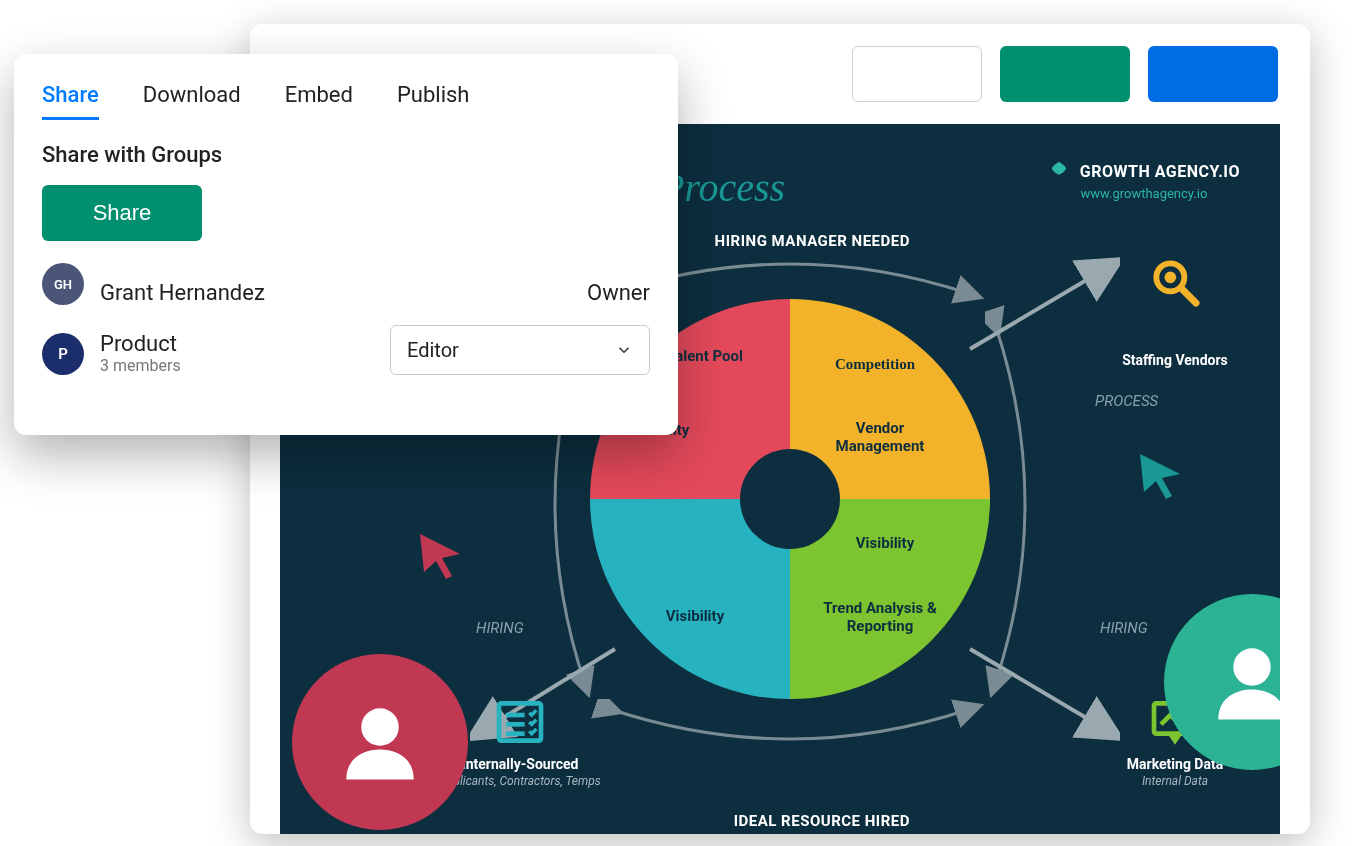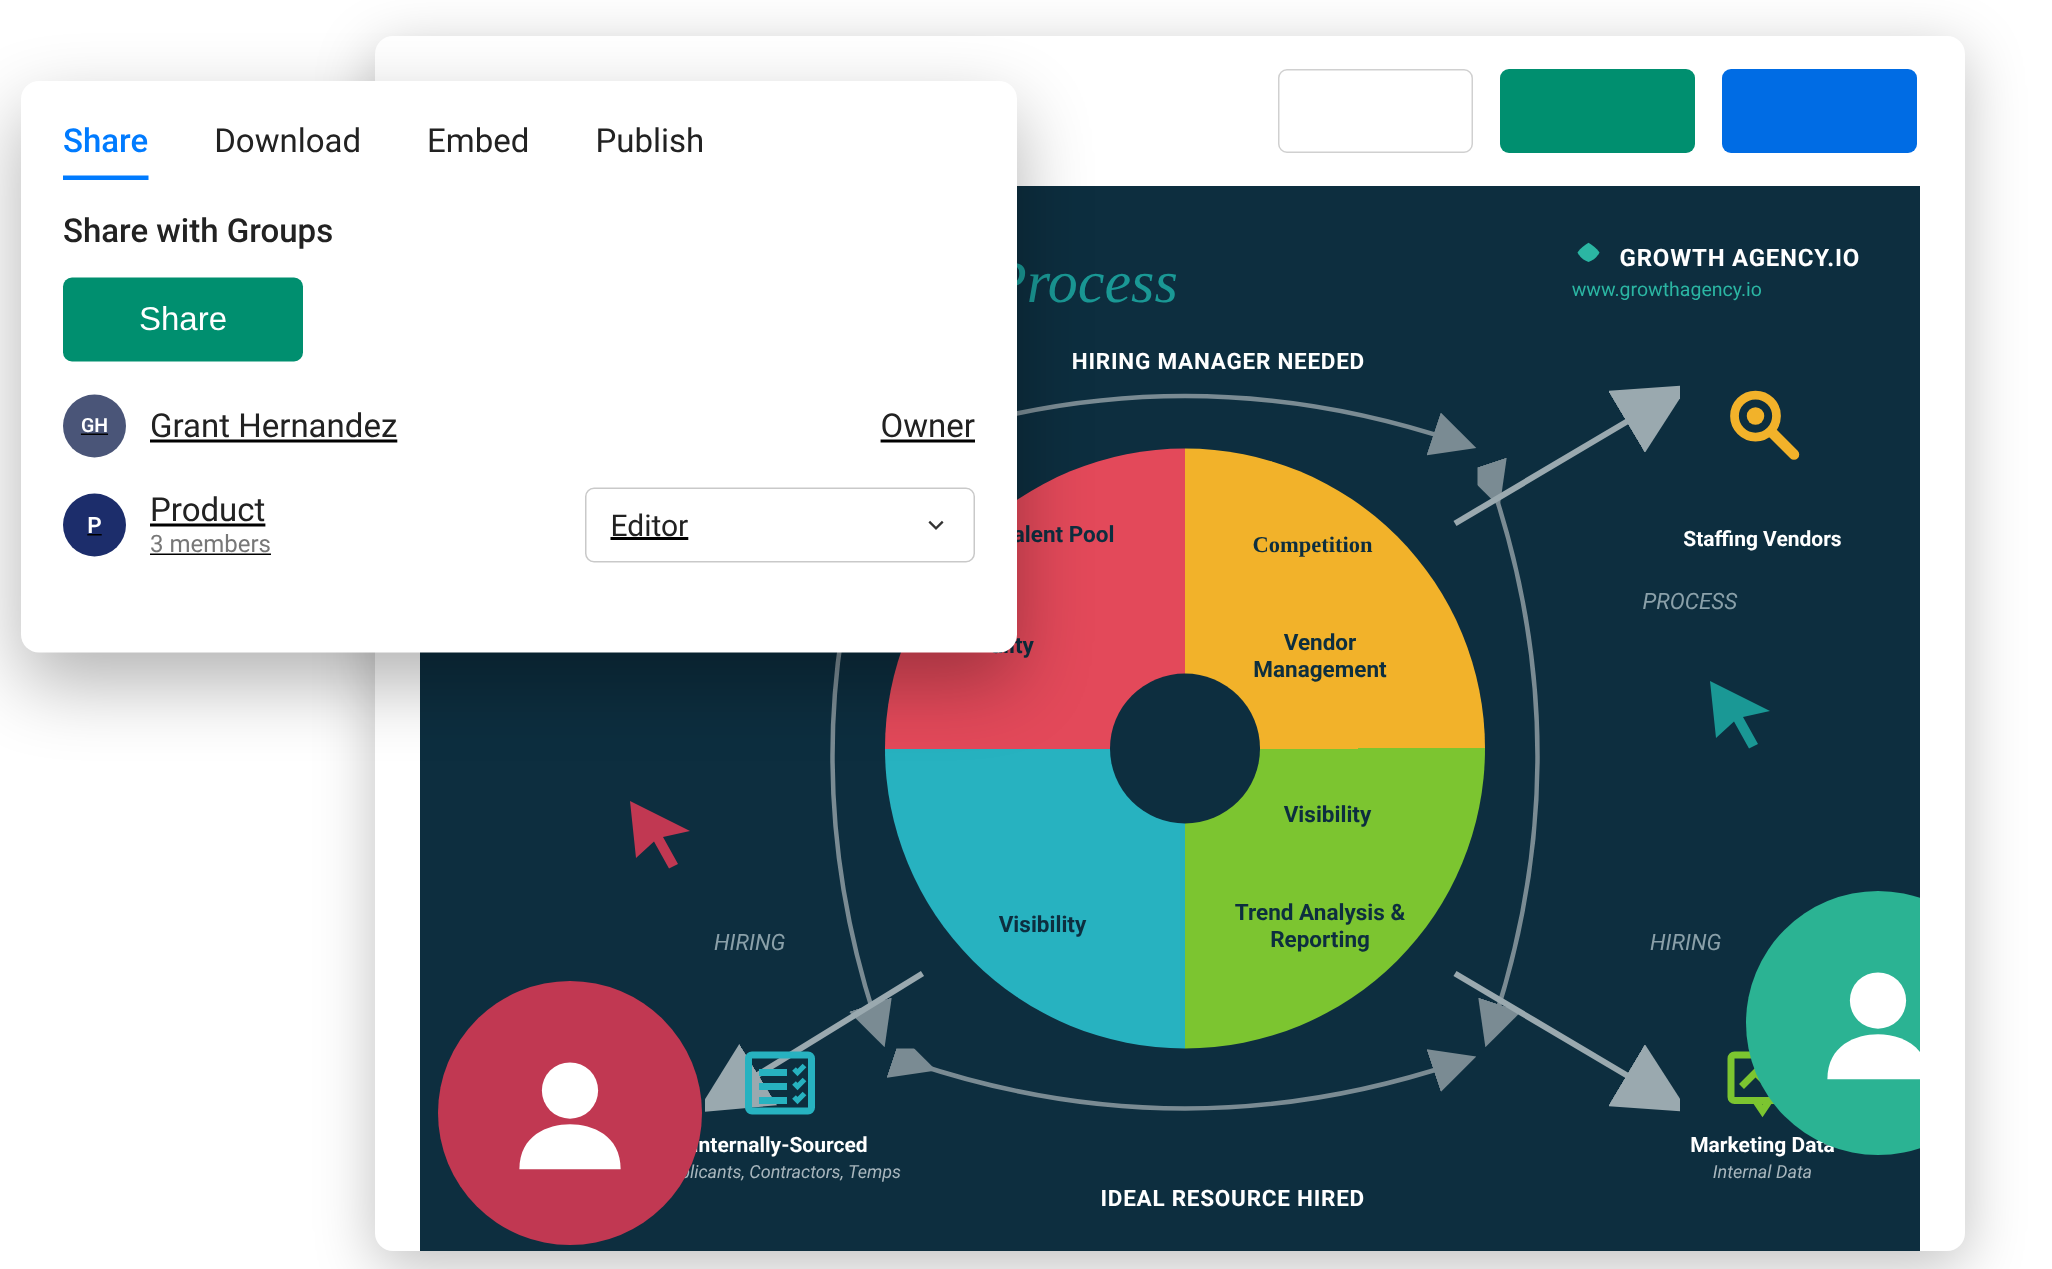--- a/index.html
+++ b/index.html
@@ -69,20 +69,21 @@
 }
 .agency-logo .name {
   color: #fff;
   font-weight: 700;
   font-size: 16px;
   letter-spacing: 0.5px;
 }
 .agency-logo .url {
   color: #2bb6a3;
   font-size: 13px;
+  text-align: center;
 }
 .agency-icon {
   display:inline-block;
   vertical-align: middle;
   margin-right: 6px;
 }
 
 .label {
   position: absolute;
   color: #ffffff;
@@ -160,21 +161,21 @@
 .section-title { font-size:22px; color:#222; margin:10px 0 18px; font-weight:500; }
 .input-row { display:flex; gap:18px; margin-bottom:22px; }
 .group-input {
   flex:1; height:56px; border:1.5px solid #c9c9c9; border-radius:6px;
   padding:0 16px; font-size:20px; color:#555;
 }
 .share-btn {
   width:160px; height:56px; background:#008f6f; color:#fff;
   border:none; border-radius:6px; font-size:22px; font-weight:500; cursor:pointer;
 }
-.member-row { display:flex; align-items:center; margin:20px 0;text-decoration:underline; }
+.member-row { display:flex; align-items:flex-end; margin:20px 0; }
 .avatar-sm {
   width:42px;height:42px;border-radius:50%;
   display:flex;align-items:center;justify-content:center;
   color:#fff;font-size:13px;font-weight:600;
 }
 .avatar-gh { background:#4a5578; }
 .avatar-p { background:#1c2d6b; font-size:15px;}
 .member-name { font-size:22px; color:#222; margin-left:16px; }
 .member-sub { font-size:16px; color:#777; margin-left:16px; }
 .owner-text { margin-left:auto; font-size:22px; color:#222; }
@@ -210,21 +211,21 @@
       <span class="agency-icon">
         <svg width="22" height="22" viewBox="0 0 24 24">
             <path fill="#2bb6a3" d="M12 2C9 4 6 6 4 9c2 4 5 6 8 7 3-1 6-3 8-7-2-3-5-5-8-7z"></path>
           </svg>
       </span>
       <span class="name">GROWTH AGENCY.IO</span>
       <div class="url">www.growthagency.io</div>
     </div>
 
     <div class="label" style="left:390px;top:108px;width:240px;">HIRING MANAGER NEEDED</div>
-    <div class="label" style="left:390px;top:666px;width:240px;">IDEAL RESOURCE HIRED</div>
+    <div class="label" style="left:390px;top:688px;width:240px;">IDEAL RESOURCE HIRED</div>
 
     <div class="italic-gray" style="left:196px;top:495px;">HIRING</div>
     <div class="italic-gray" style="left:815px;top:268px;">PROCESS</div>
     <div class="italic-gray" style="left:820px;top:495px;">HIRING</div>
 
     <svg class="arc-svg" style="left:300px;top:120px;" width="420" height="60">
       <defs>
           <marker id="ah1" markerWidth="10" markerHeight="10" refX="5" refY="5" orient="auto">
             <path d="M0,0 L10,5 L0,10 z" fill="#7a8b93"></path>
           </marker>

